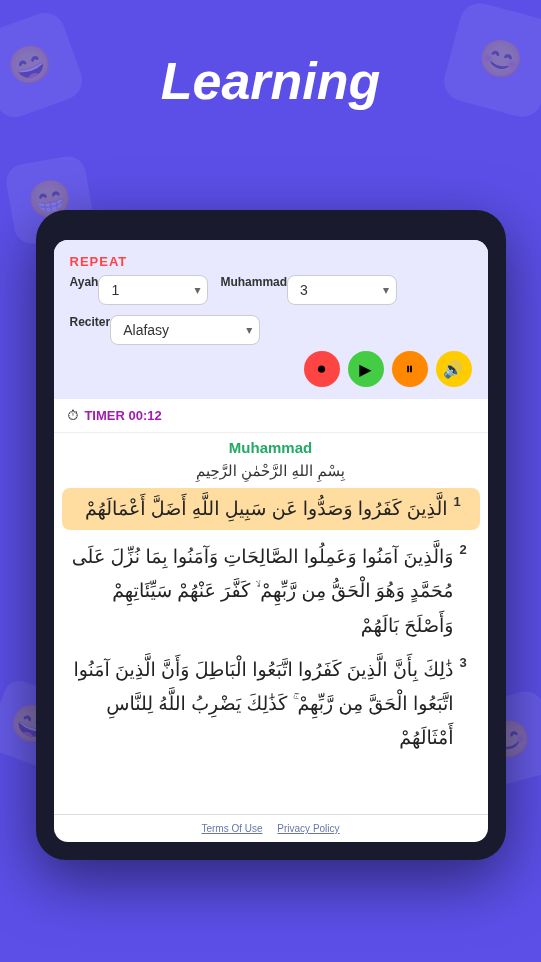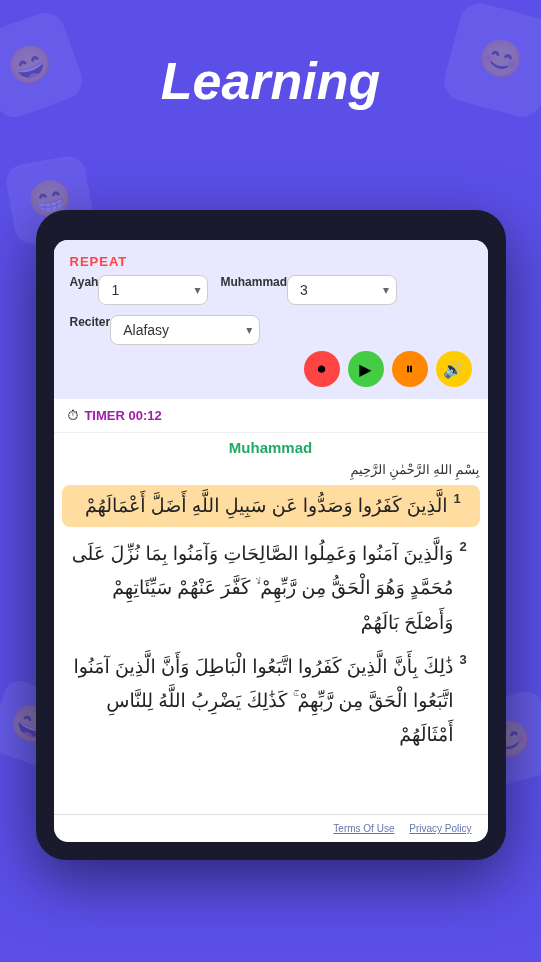--- a/index.html
+++ b/index.html
@@ -234,22 +234,22 @@
 
     .surah-name {
       text-align: center;
       color: #22AA66;
       font-weight: 700;
       font-size: 15px;
       margin-bottom: 6px;
     }
 
     .bismillah {
-      text-align: right;
-      font-size: 13px;
+      text-align: center;
+      font-size: 15px;
       color: #333;
       margin-bottom: 8px;
       direction: rtl;
       font-family: 'Arial', sans-serif;
     }
 
     .ayah-row {
       display: flex;
       align-items: flex-start;
       margin-bottom: 10px;
@@ -277,21 +277,21 @@
 
     .ayah-row.highlighted {
       background: #FFDDA0;
       border-radius: 8px;
       padding: 4px 6px;
     }
 
     
     .tablet-footer {
       padding: 8px 10px;
-      text-align: right;
+      text-align: center;
       border-top: 1px solid #ddd;
       flex-shrink: 0;
     }
 
     .footer-links {
       font-size: 10px;
       color: #6677AA;
     }
 
     .footer-links a {

